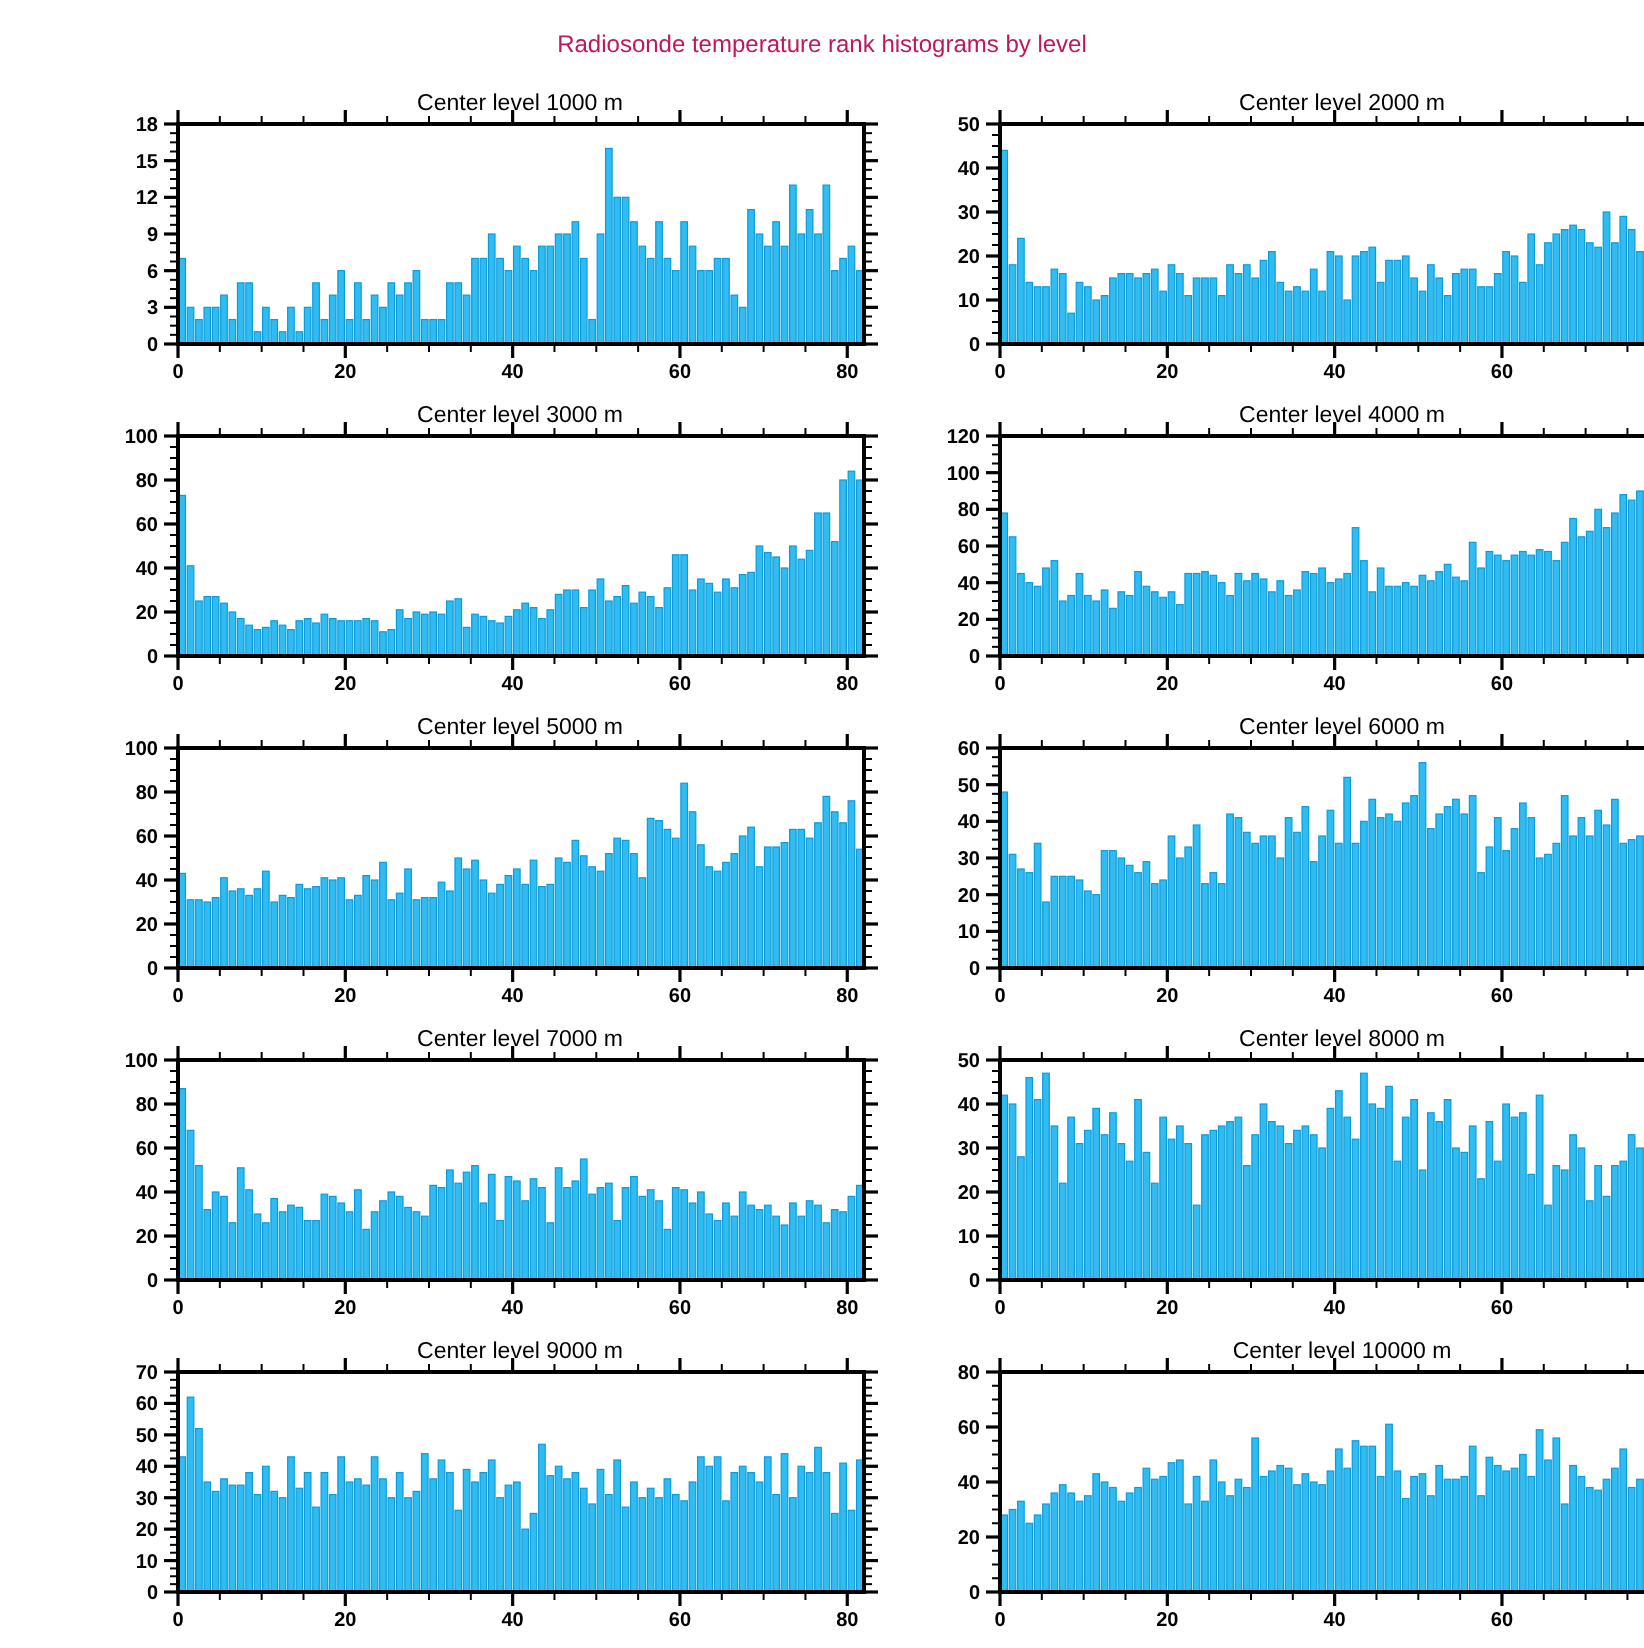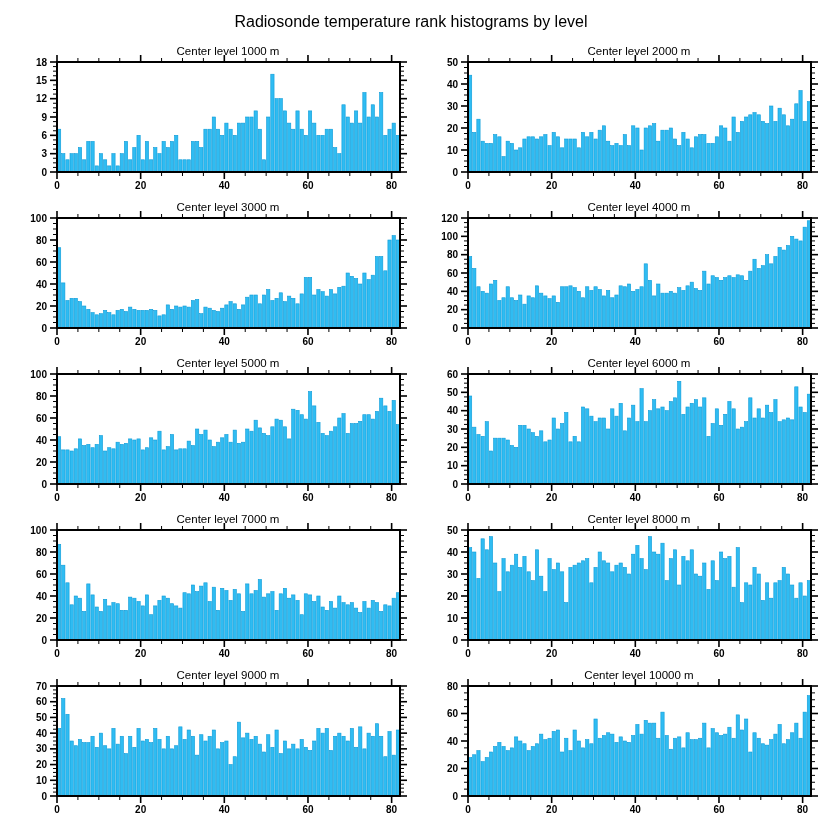--- a/index.html
+++ b/index.html
@@ -1,20 +1,20 @@
 <!DOCTYPE html>
 <html><head>
 <meta charset="utf-8">
 <style>
   html,body{margin:0;padding:0;background:#ffffff;}
   body{width:822px;height:824px;overflow:hidden;font-family:"Liberation Sans", sans-serif;}
   .page-header{height:44px;display:flex;align-items:center;justify-content:center;}
-  .main-title{font-size:16px;color:#000000;letter-spacing:0px;}
+  .main-title{font-size:12px;color:#be185d;letter-spacing:0px;}
   .charts{display:grid;grid-template-columns:411px 411px;grid-auto-rows:156px;}
-  .cell{width:411px;height:156px;}
+  .cell{width:411px;height:156px;margin-left:32px;}
   svg{display:block;}
   .sub-title-text{font-size:11.5px;fill:#000;}
   .tick-label{font-size:10px;font-weight:bold;fill:#000;}
 </style>
 </head>
 <body>
 
 <div class="page-header">
   <div class="main-title">Radiosonde temperature rank histograms by level</div>
 </div>

